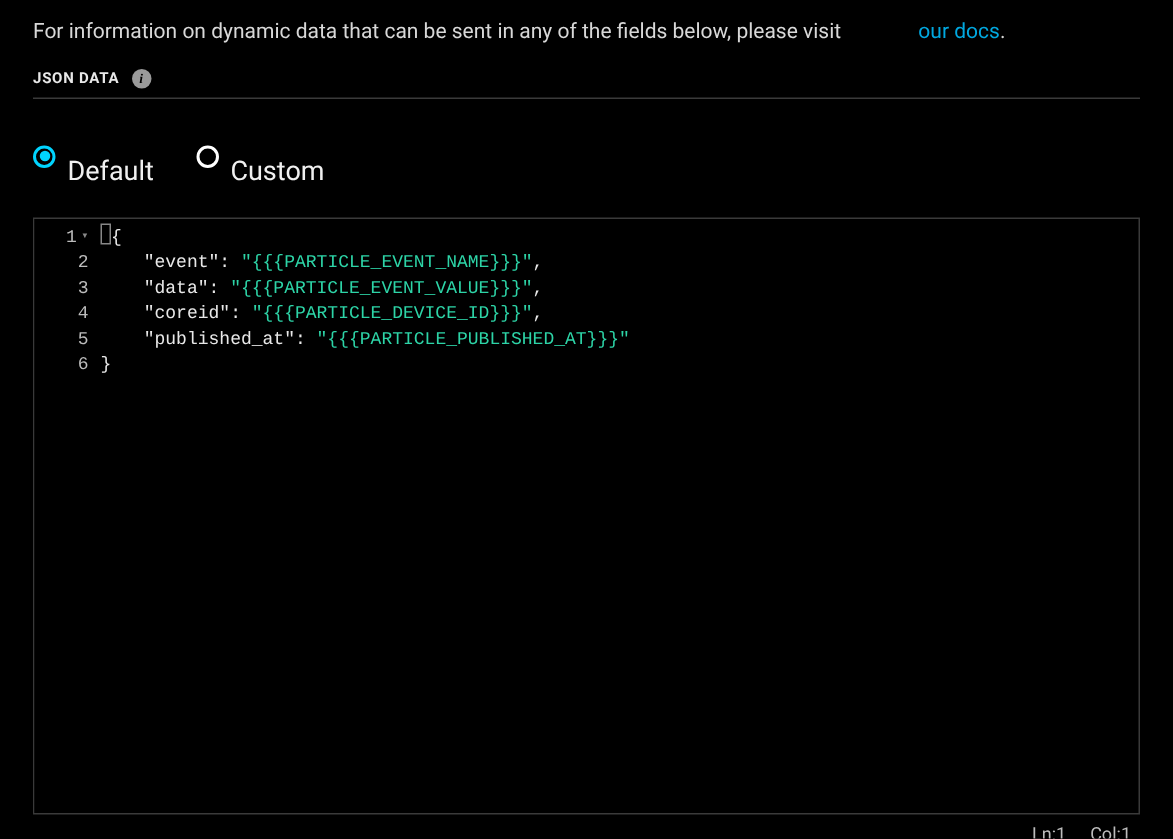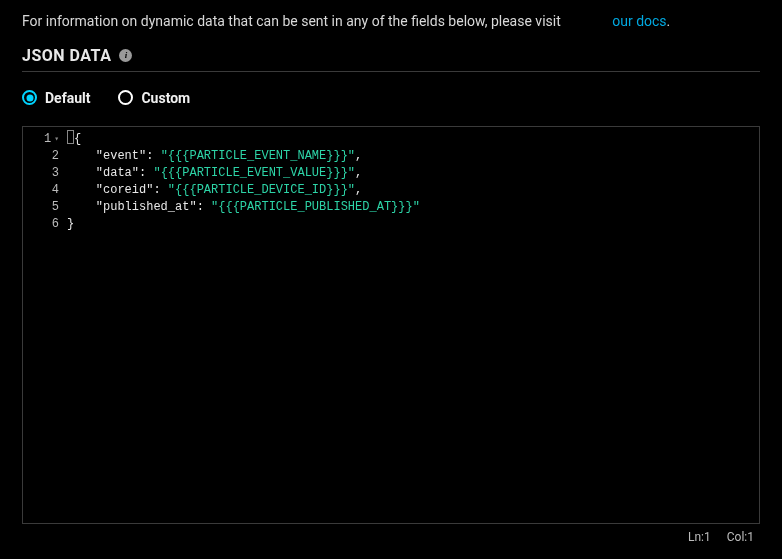--- a/index.html
+++ b/index.html
@@ -26,21 +26,21 @@
   }
   .section-header {
     display: flex;
     align-items: center;
     gap: 8px;
     border-bottom: 1px solid #3a3a3a;
     padding-bottom: 6px;
     margin-bottom: 18px;
   }
   .section-label {
-    font-size: 16px;
+    font-size: 10px;
     font-weight: 700;
     letter-spacing: 0.5px;
     color: #e8e8e8;
   }
   .info-icon {
     width: 13px;
     height: 13px;
     border-radius: 50%;
     background: #9a9a9a;
     color: #000;
@@ -80,23 +80,24 @@
     top: 50%; left: 50%;
     transform: translate(-50%, -50%);
     width: 7px; height: 7px;
     background: #00d4ff;
     border-radius: 50%;
   }
   .radio-opt input[type="radio"]:checked {
     border-color: #00d4ff;
   }
   .radio-label {
-    font-weight: 700;
+    font-weight: 400;
     color: #f0f0f0;
-    font-size: 14px;
+    font-size: 18px;
+    margin-top: 20px;
   }
   .editor {
     border: 1px solid #3a3a3a;
     height: 398px;
     display: flex;
     font-family: "SFMono-Regular", Consolas, "Liberation Mono", Menlo, monospace;
     font-size: 12px;
     background: #000;
   }
   .gutter {

